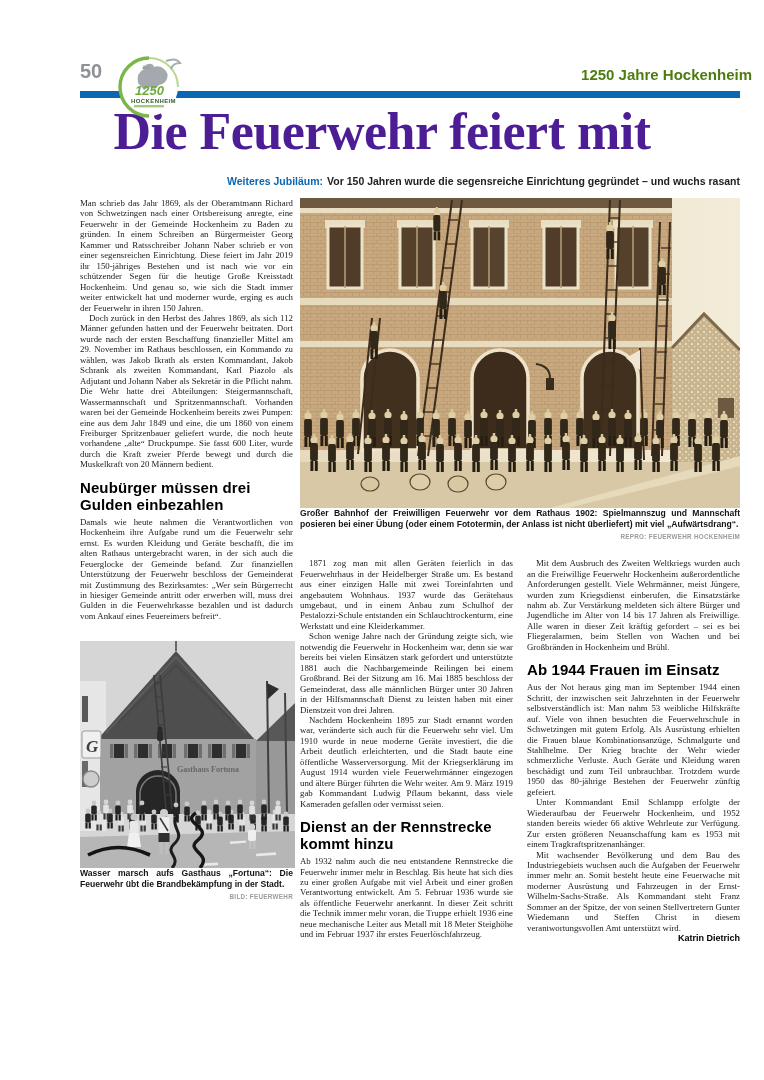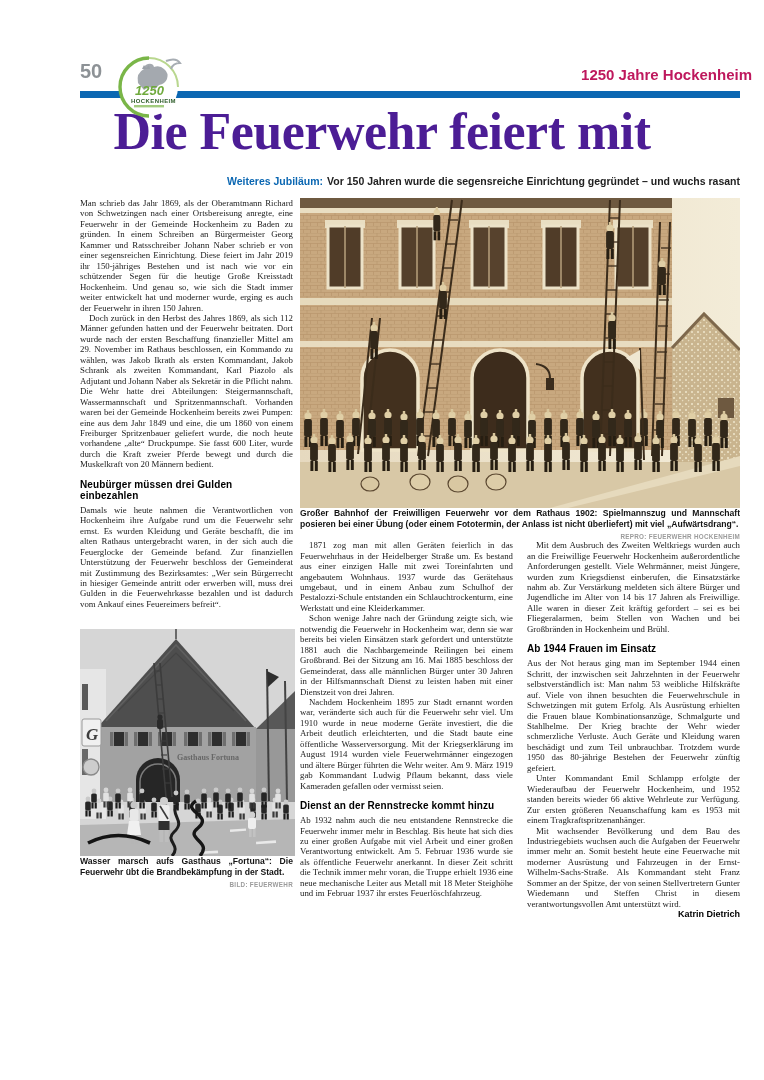--- a/index.html
+++ b/index.html
@@ -2,39 +2,39 @@
 <html><head>
 <meta charset="utf-8">
 <style>
   html,body{margin:0;padding:0;background:#fff;}
   .page{position:relative;width:764px;height:1080px;background:#ffffff;overflow:hidden;
         font-family:"Liberation Serif",serif;color:#1b1b1b;padding-left:12px;}
   
   .page-num{position:absolute;left:80px;top:60px;font-family:"Liberation Sans",sans-serif;
             font-weight:bold;font-size:20px;color:#8d9296;}
   .edition-title{position:absolute;right:24px;top:66px;font-family:"Liberation Sans",sans-serif;
-            font-weight:bold;font-size:15px;color:#be185d;}
+            font-weight:bold;font-size:15px;color:#4d7c0f;}
   .header-rule{position:absolute;left:80px;top:91px;width:660px;height:7px;}
   .logo{position:absolute;left:116px;top:53px;width:68px;height:68px;z-index:5;}
   
   .title-wrap{position:absolute;left:52px;top:102px;width:660px;text-align:center;}
   .main-title{font-family:"Liberation Serif",serif;font-weight:bold;font-size:52px;
               letter-spacing:-0.5px;color:#4c1d95;margin:0;}
   .kicker{position:absolute;left:80px;top:175px;width:660px;text-align:right;
           font-family:"Liberation Sans",sans-serif;font-weight:bold;font-size:10.5px;color:#222;}
   .kicker .k-label{margin-right:4px;}
   
   .main{position:absolute;left:80px;top:198px;width:660px;display:flex;gap:7px;}
   .col-left{width:213px;flex:0 0 213px;}
   .right-area{width:440px;flex:0 0 440px;}
-  .two-cols{display:flex;gap:14px;margin-top:11px;}
+  .two-cols{display:flex;gap:14px;margin-top:29px;}
   .col{width:213px;flex:0 0 213px;}
   .para{font-size:8.8px;line-height:10.45px;text-align:justify;margin:0;}
   .indent{text-indent:9px;}
-  .subhead{font-family:"Liberation Sans",sans-serif;font-weight:bold;font-size:10px;
+  .subhead{font-family:"Liberation Sans",sans-serif;font-weight:bold;font-size:15px;
            color:#000;margin:9px 0 4px 0;letter-spacing:0.1px;}
   .caption{font-family:"Liberation Sans",sans-serif;font-weight:bold;font-size:8.6px;
            line-height:10.6px;color:#141414;text-align:justify;margin-top:0;}
   .credit{float:right;font-size:6.3px;color:#9b9b9b;letter-spacing:0.3px;margin-top:2.5px;}
   .author{float:right;font-family:"Liberation Sans",sans-serif;font-weight:bold;font-size:9px;color:#000;}
   .photo{display:block;}
   .photo-block-left{margin-top:20px;}
 </style>
 </head>
 <body>

